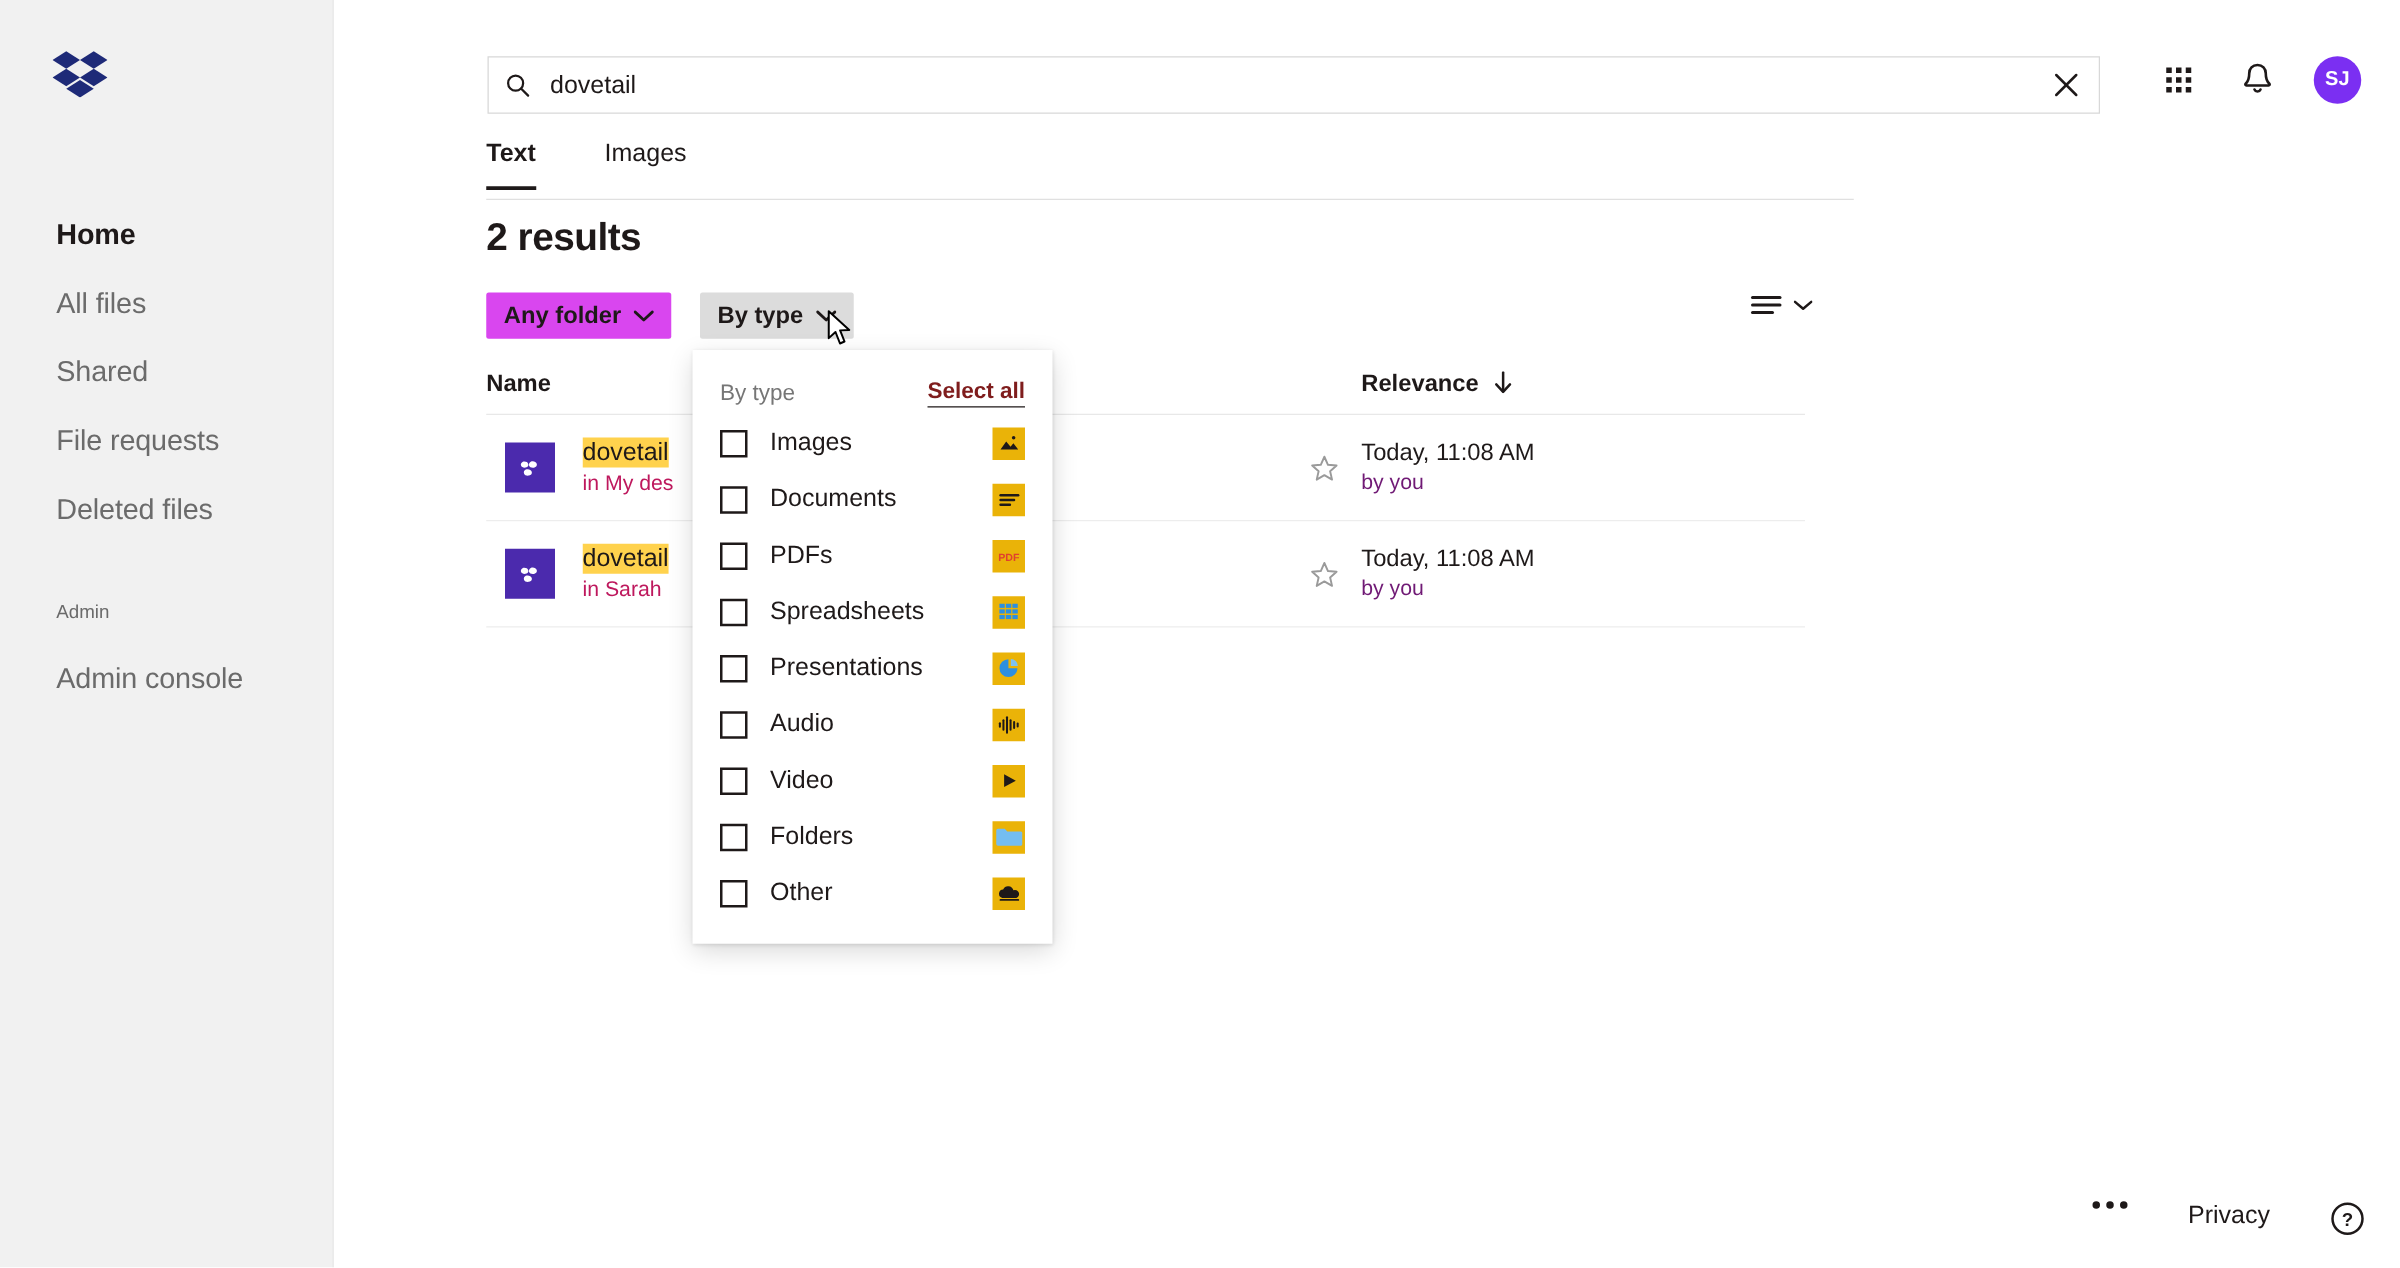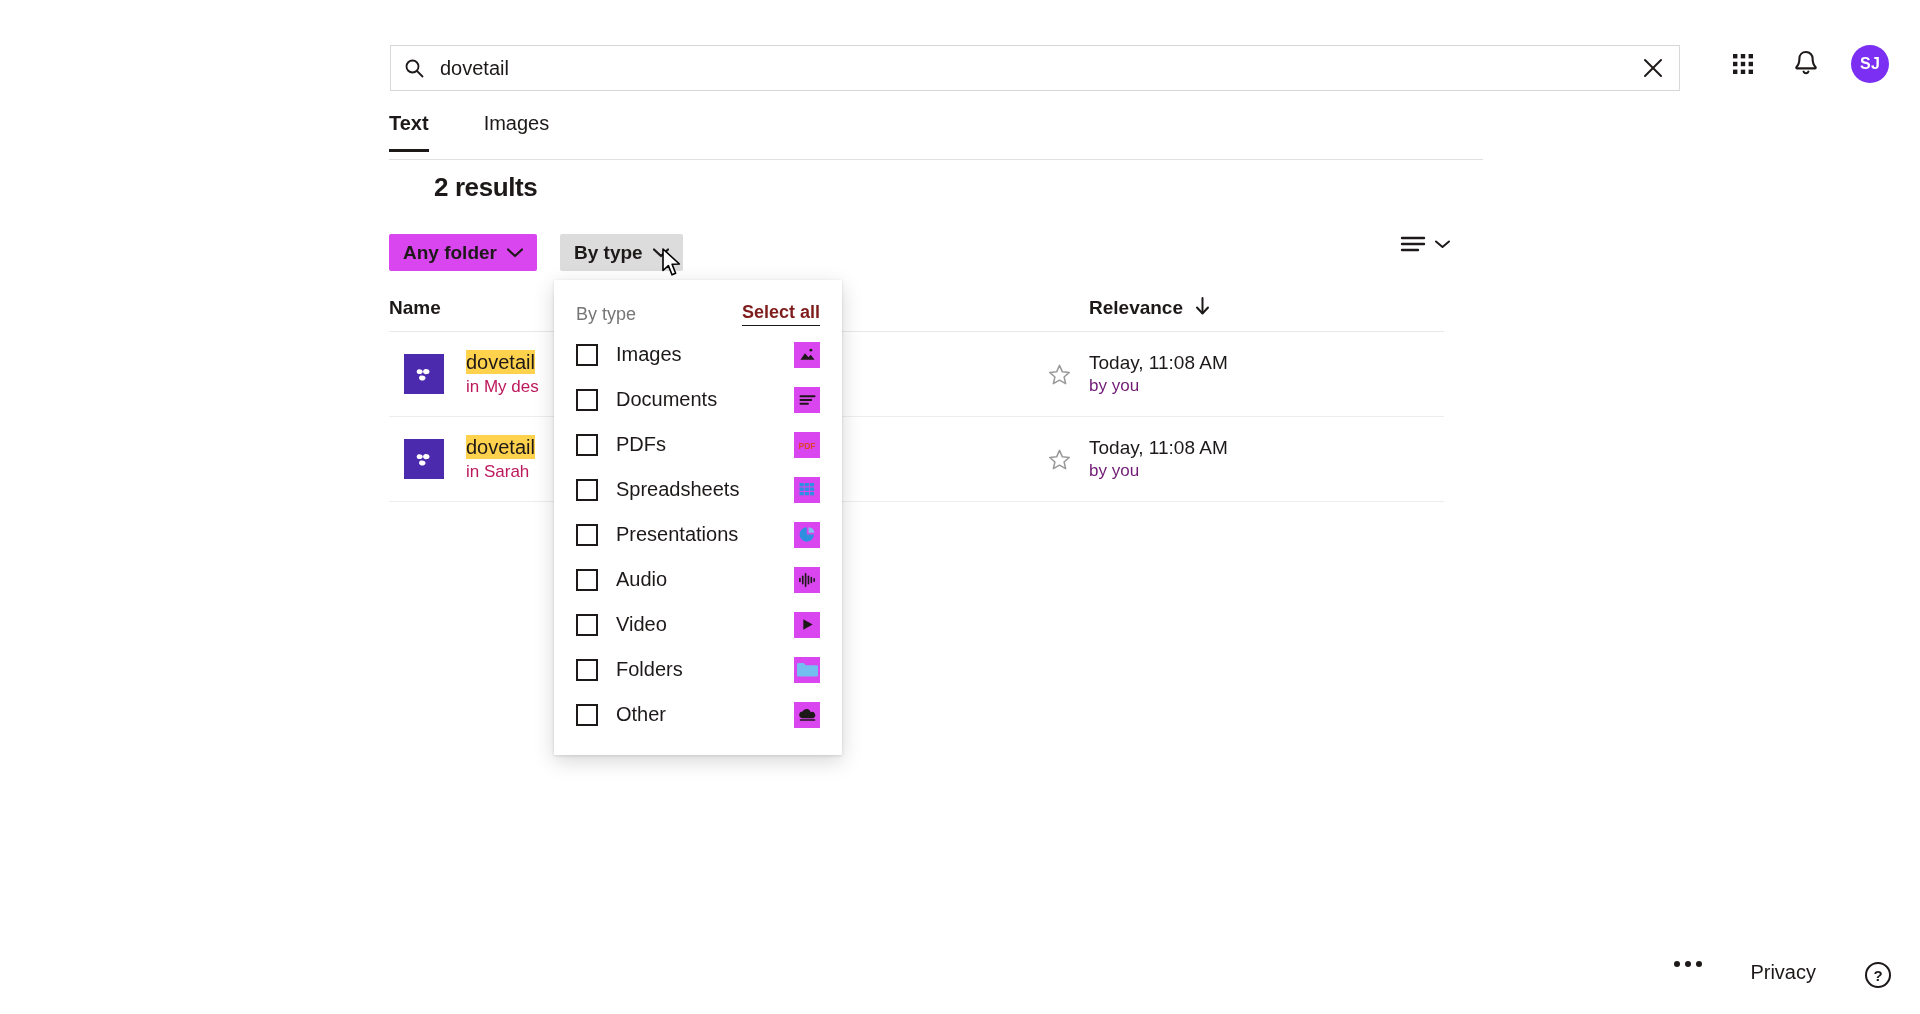--- a/index.html
+++ b/index.html
@@ -79,21 +79,21 @@
   .tab {
     font-size: 20px; color: #1e1919; padding-bottom: 14px;
     cursor: pointer; background: none; border: none;
     font-family: "Liberation Sans", sans-serif;
   }
   .tab.active { font-weight: 700; border-bottom: 3px solid #1e1919; }
 
   
   #results-count {
     position: absolute; left: 389px; top: 172px;
-    font-size: 26px; font-weight: 700; letter-spacing: -0.4px; margin-left: 45px;
+    font-size: 31px; font-weight: 700; letter-spacing: -0.4px;
   }
   .chip {
     position: absolute; top: 234px; height: 37px;
     background: #d946ef; border: none; border-radius: 2px;
     font-family: "Liberation Sans", sans-serif;
     font-size: 19px; font-weight: 700; color: #1e1919;
     display: flex; align-items: center; gap: 10px;
     padding: 0 14px; cursor: pointer;
   }
   #chip-folder { left: 389px; }
@@ -154,21 +154,21 @@
   .dd-item {
     display: flex; align-items: center; height: 45px;
     padding: 0 22px 0 22px; cursor: pointer;
   }
   .cbox {
     width: 22px; height: 22px; border: 2px solid #1e1919;
     background: #fff; flex: 0 0 auto; margin-right: 18px;
   }
   .dd-label { font-size: 20px; flex: 1 1 auto; }
   .dd-ico {
-    width: 26px; height: 26px; background: #d946ef;
+    width: 26px; height: 26px; background: #eab308;
     display: flex; align-items: center; justify-content: center;
     flex: 0 0 auto;
   }
 
   
   #cursor { position: absolute; left: 661px; top: 248px; z-index: 60; pointer-events: none; }
 
   
   #footer {
     position: absolute; right: 28px; bottom: 22px;
@@ -177,20 +177,43 @@
   #dots-btn { background: none; border: none; cursor: pointer; display: flex; gap: 5px; }
   .dot { width: 6px; height: 6px; border-radius: 50%; background: #1e1919; }
   #privacy-link { font-size: 20px; color: #1e1919; text-decoration: none; cursor: pointer; }
   #help-btn { background: none; border: none; cursor: pointer; }
 </style>
 </head>
 <body>
 
 <div id="app">
 
+  <nav id="sidebar">
+    <div id="logo">
+      <svg width="44" height="38" viewBox="0 0 44 38" aria-hidden="true">
+        <g fill="#1e2a78">
+          <path d="M11 1 L0 8 L11 15 L22 8 Z"></path>
+          <path d="M33 1 L22 8 L33 15 L44 8 Z"></path>
+          <path d="M0 22 L11 15 L22 22 L11 29 Z"></path>
+          <path d="M22 22 L33 15 L44 22 L33 29 Z"></path>
+          <path d="M11 31 L22 24 L33 31 L22 38 Z"></path>
+        </g>
+      </svg>
+    </div>
+
+    <div class="nav">
+      <a class="nav-item active">Home</a>
+      <a class="nav-item">All files</a>
+      <a class="nav-item">Shared</a>
+      <a class="nav-item">File requests</a>
+      <a class="nav-item">Deleted files</a>
+      <div class="nav-section">Admin</div>
+      <a class="nav-item nav-admin">Admin console</a>
+    </div>
+  </nav>
 
   <div id="searchwrap">
     <span id="search-icon">
       <svg width="20" height="20" viewBox="0 0 20 20" aria-hidden="true">
         <circle cx="8.5" cy="8.5" r="6" fill="none" stroke="#1e1919" stroke-width="1.8"></circle>
         <line x1="13" y1="13" x2="18.5" y2="18.5" stroke="#1e1919" stroke-width="1.8" stroke-linecap="round"></line>
       </svg>
     </span>
     <input id="search-input" type="text" value="dovetail" style="">
     <button id="clear-btn">

